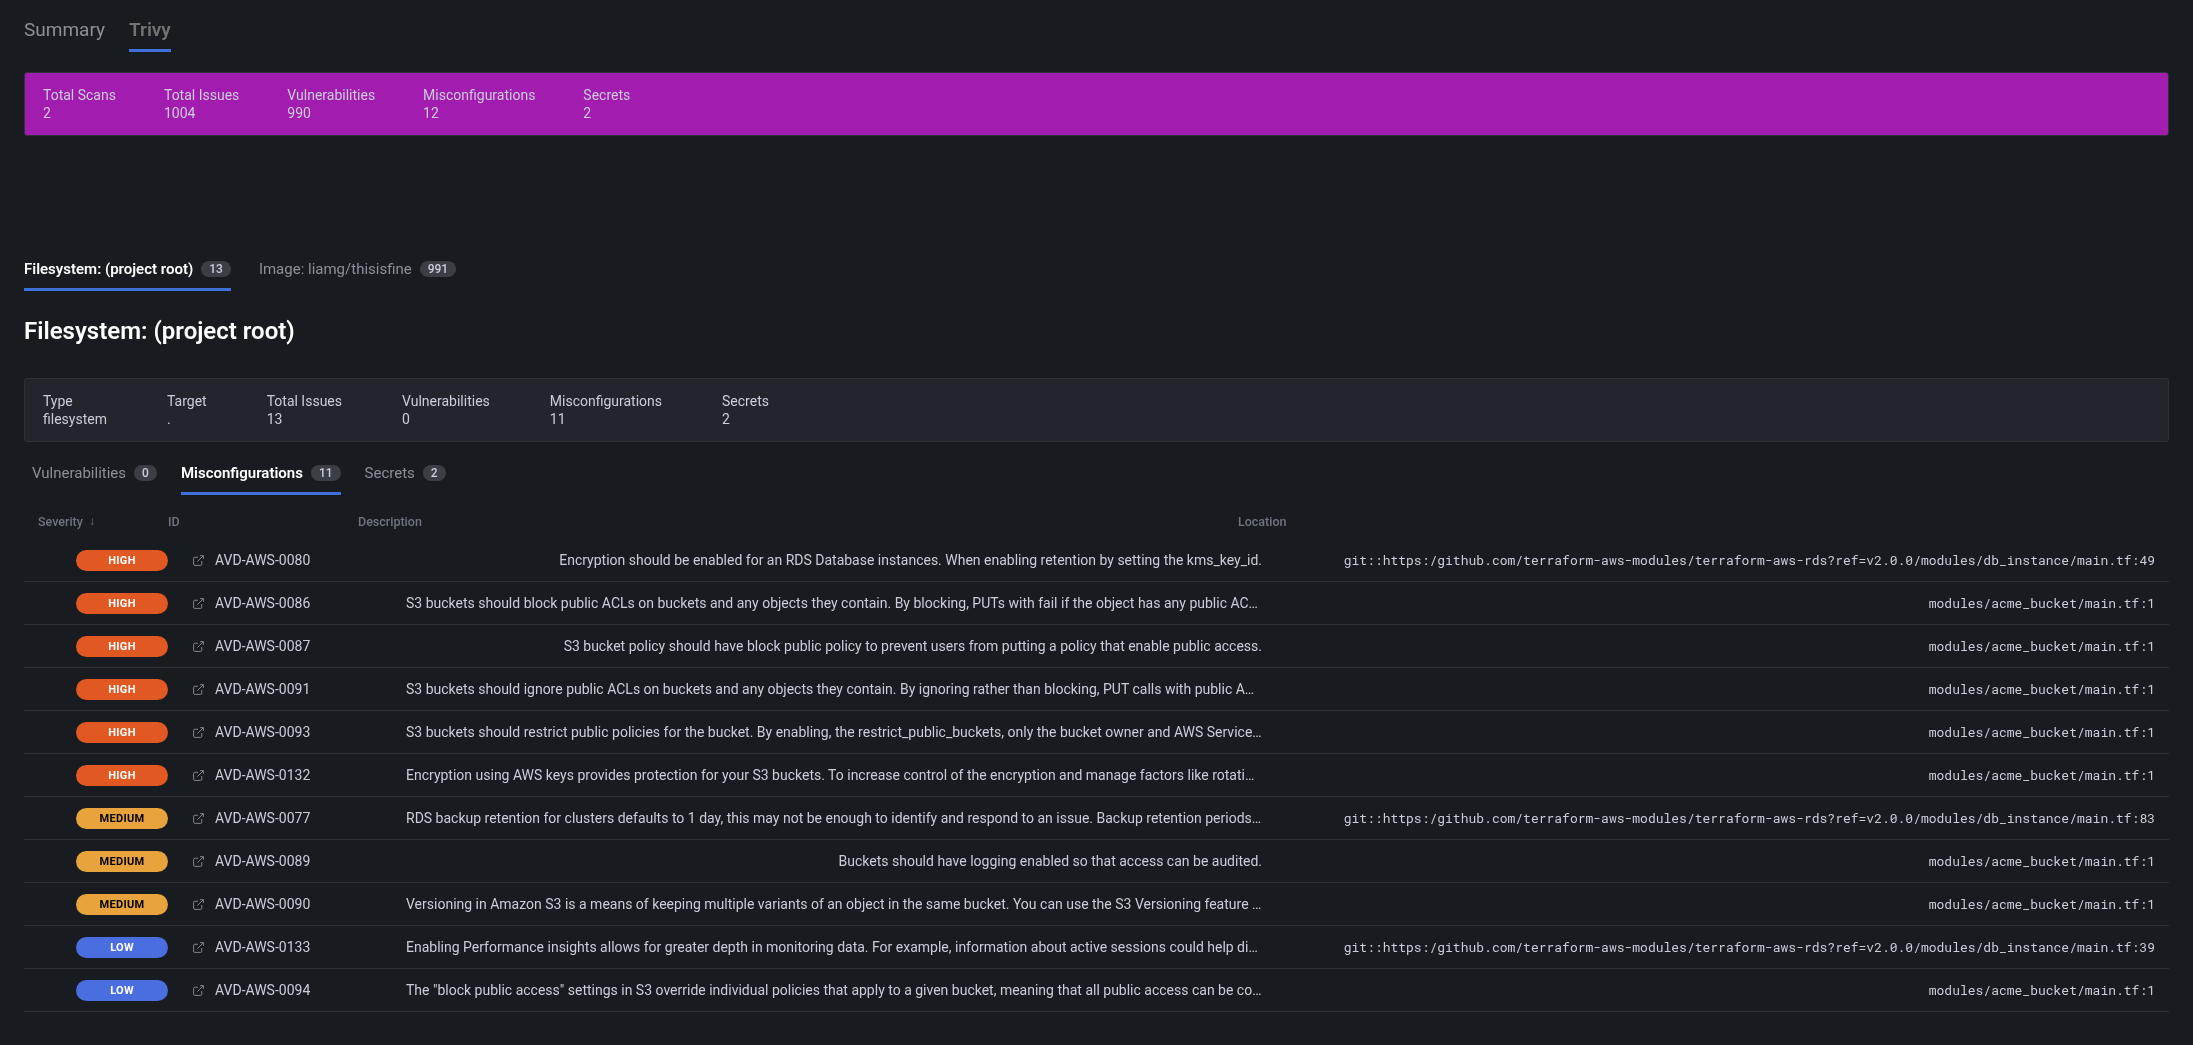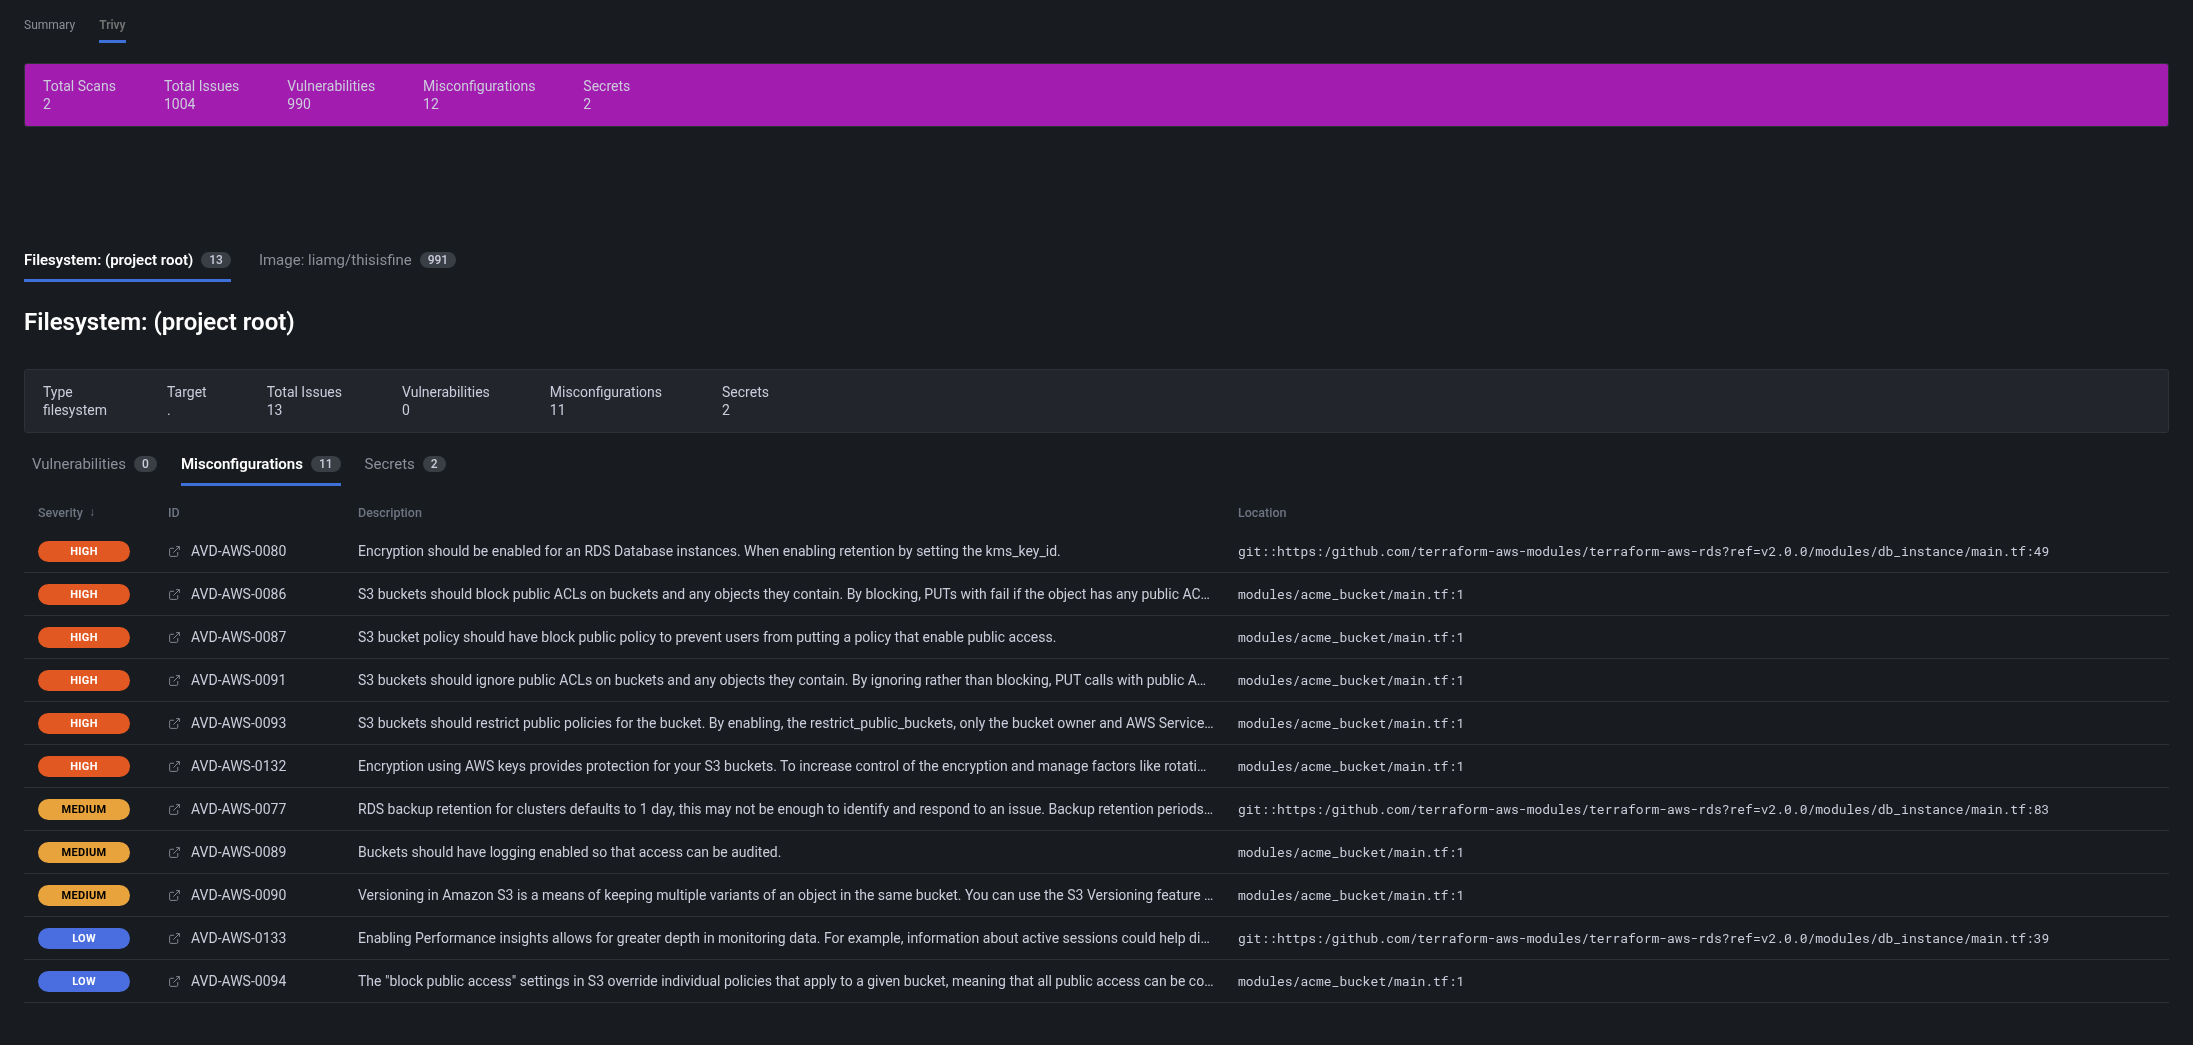--- a/index.html
+++ b/index.html
@@ -8,21 +8,21 @@
     color: #ccccdc;
     font-family: -apple-system, BlinkMacSystemFont, "Segoe UI", Roboto, Helvetica, Arial, sans-serif;
     font-size: 14px;
     min-width: 2193px;
   }
   .page { padding: 0 24px 24px 24px; }
 
   
   .top-tabs { display: flex; gap: 24px; padding: 12px 0 0 0; }
   .top-tab {
-    color: #8e8e9a; font-size: 12px; padding: 6px 0 8px 0; cursor: pointer;
+    color: #8e8e9a; font-size: 19px; padding: 6px 0 8px 0; cursor: pointer;
     border-bottom: 3px solid transparent;
   }
   .top-tab.active { color: #737373; font-weight: 600; border-bottom-color: #3d71d9; }
 
   
   .stats-panel {
     background: #a21caf; border: 1px solid #2c3235; border-radius: 3px;
     margin-top: 20px; padding: 14px 18px; display: flex; gap: 48px;
   }
   .stat .stat-label { color: #ccccdc; font-size: 14px; margin-bottom: 2px; }
@@ -57,31 +57,33 @@
   }
   .issue-tab.active { color: #fff; font-weight: 600; border-bottom-color: #3d71d9; }
 
   
   .table { width: 100%; margin-top: 8px; }
   .thead, .trow {
     display: grid;
     grid-template-columns: 130px 190px 880px 1fr;
     align-items: center;
     padding: 0 14px;
+    text-align: right;
   }
   .thead { height: 36px; }
   .thead .th {
     color: #6e7583; font-size: 12.5px; font-weight: 500;
     display: flex; align-items: center; gap: 6px;
   }
   .thead .sort-arrow { font-size: 12px; color: #6e7583; }
   .trow {
     height: 43px;
     border-bottom: 1px solid #2c3235;
     font-size: 14px;
+    gap: 24px;
   }
   .sev-badge {
     display: inline-flex; align-items: center; justify-content: center;
     width: 92px; height: 21px; border-radius: 11px;
     font-size: 11px; font-weight: 700; color: #fff; letter-spacing: 0.3px;
   }
   .sev-HIGH   { background: #e25822; }
   .sev-MEDIUM { background: #e8a33d; color: #000; }
   .sev-LOW    { background: #4a6ee0; }
   .id-cell { display: flex; align-items: center; gap: 10px; color: #ccccdc; }

